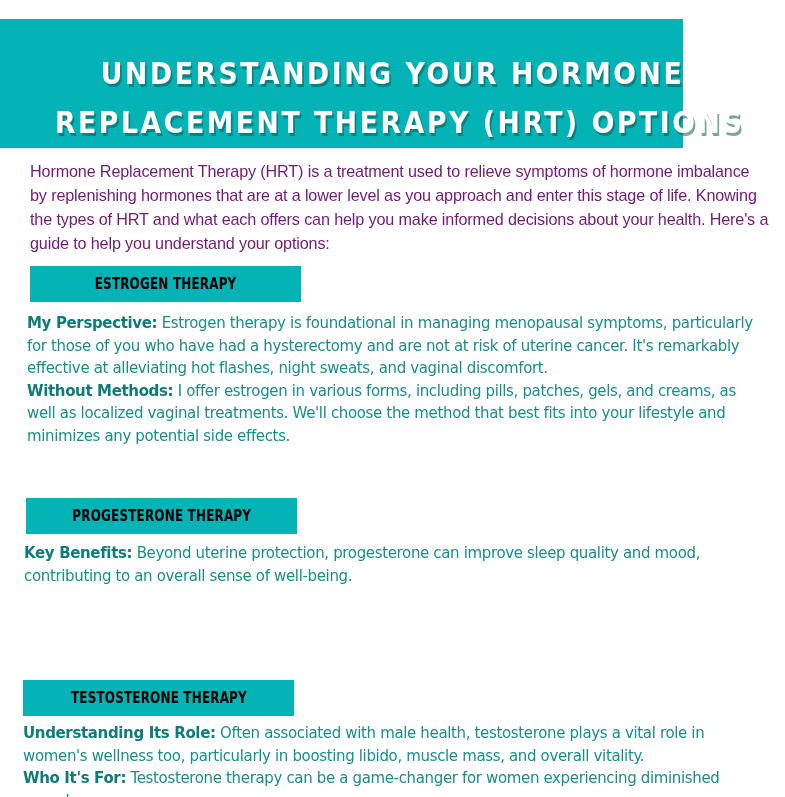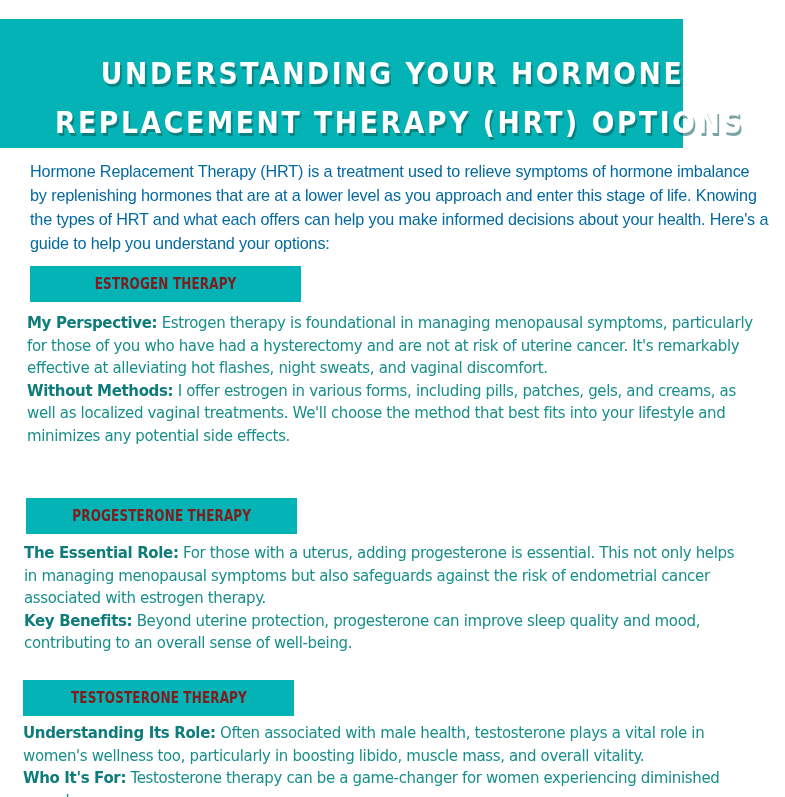--- a/index.html
+++ b/index.html
@@ -41,31 +41,31 @@
     .banner-title.l1 { top: 36px; }
     .banner-title.l2 { top: 85px; }
 
     .intro {
       position: absolute;
       left: 30px;
       top: 159px;
       width: 740px;
       font-size: 16.2px;
       line-height: 24px;
-      color: #0369a1;
+      color: #701a75;
       font-family: "Liberation Sans", sans-serif;
       letter-spacing: -0.15px;
     }
 
     .section-head {
       position: absolute;
       width: 271px;
       height: 36px;
       background: #03b3b5;
-      color: #7f1d1d;
+      color: #000000;
       font-family: "DejaVu Sans", sans-serif;
       font-weight: bold;
       font-size: 15px;
       line-height: 36px;
       text-align: center;
       letter-spacing: 0.2px;
       white-space: nowrap;
     }
     .section-head span {
       display: inline-block;
@@ -110,21 +110,20 @@
 </div>
 <div class="block blk-estrogen">
   <p><b>My Perspective:</b><span> Estrogen therapy is foundational in managing menopausal symptoms, particularly for those of you who have had a hysterectomy and are not at risk of uterine cancer. It's remarkably effective at alleviating hot flashes, night sweats, and vaginal discomfort.</span></p>
   <p><b>Without Methods:</b><span> I offer estrogen in various forms, including pills, patches, gels, and creams, as well as localized vaginal treatments. We'll choose the method that best fits into your lifestyle and minimizes any potential side effects.</span></p>
 </div>
 
 <div class="section-head sh-progesterone">
   <span>PROGESTERONE THERAPY</span>
 </div>
 <div class="block blk-progesterone">
-  <p><b>The Essential Role:</b><span> For those with a uterus, adding progesterone is essential. This not only helps in managing menopausal symptoms but also safeguards against the risk of endometrial cancer associated with estrogen therapy.</span></p>
   <p><b>Key Benefits:</b><span> Beyond uterine protection, progesterone can improve sleep quality and mood, contributing to an overall sense of well-being.</span></p>
 </div>
 
 <div class="section-head sh-testosterone">
   <span>TESTOSTERONE THERAPY</span>
 </div>
 <div class="block blk-testosterone">
   <p><b>Understanding Its Role:</b><span> Often associated with male health, testosterone plays a vital role in women's wellness too, particularly in boosting libido, muscle mass, and overall vitality.</span></p>
   <p><b>Who It's For:</b><span> Testosterone therapy can be a game-changer for women experiencing diminished sexual</span></p>
 </div>

